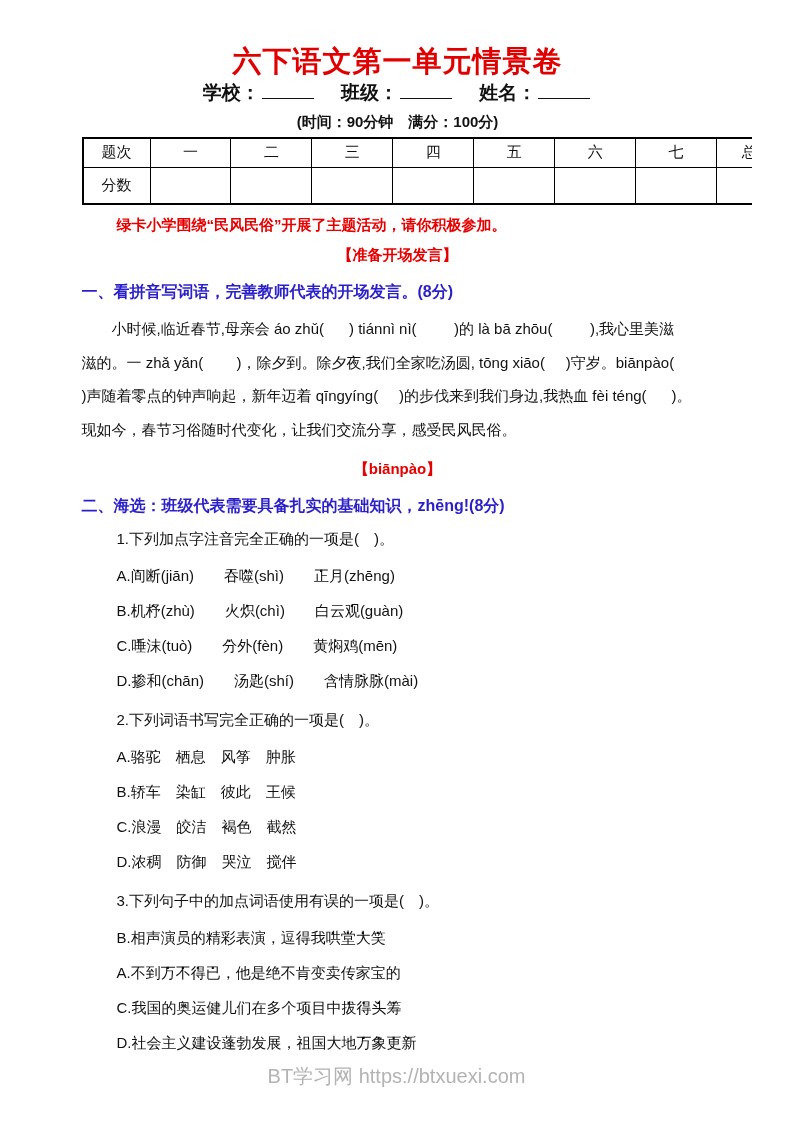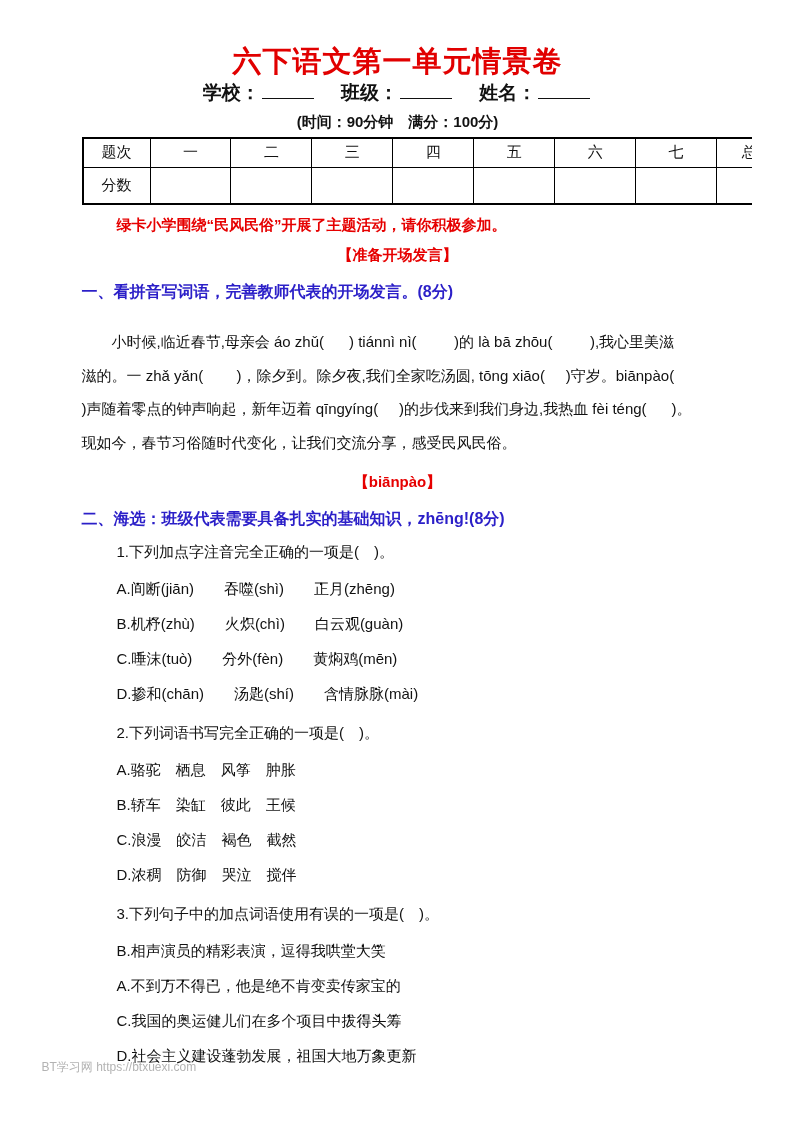--- a/index.html
+++ b/index.html
@@ -53,38 +53,38 @@
   }
   .bracket{
     margin:9px 0 0;text-align:center;
     color:#e60000;font-weight:bold;font-size:15px;line-height:21px;
   }
   .sec-heading{
     margin:16px 0 0;
     color:#2b1fc8;font-weight:bold;font-size:16px;line-height:22px;
   }
 
-  .para{margin-top:22px;font-size:15px;color:#111;}
+  .para{margin-top:9px;font-size:15px;color:#111;}
   .para .line{line-height:33.5px;white-space:pre-wrap;}
   .para .line:first-child{padding-left:30px;}
 
   .question{margin-top:3px;font-size:15px;color:#111;}
   .question .stem{padding-left:35px;line-height:38px;white-space:pre-wrap;}
   .question .opt-line{padding-left:35px;line-height:35px;white-space:pre-wrap;}
 
   .em{position:relative;}
   .em::after{
     content:"·";
     position:absolute;left:0;right:0;top:-14px;
     text-align:center;font-weight:bold;font-size:15px;color:#111;
   }
 
   .site-footer{
-    position:absolute;left:0;right:0;bottom:46px;
-    color:#b3b3b3;font-size:12px;
+    position:absolute;left:0;right:0;bottom:32px;
+    text-align:center;color:#b3b3b3;font-size:20px;
   }
 </style>
 </head>
 <body>
 
 <div class="page">
   <div class="content">
 
     <div class="title">六下语文第一单元情景卷</div>
 

